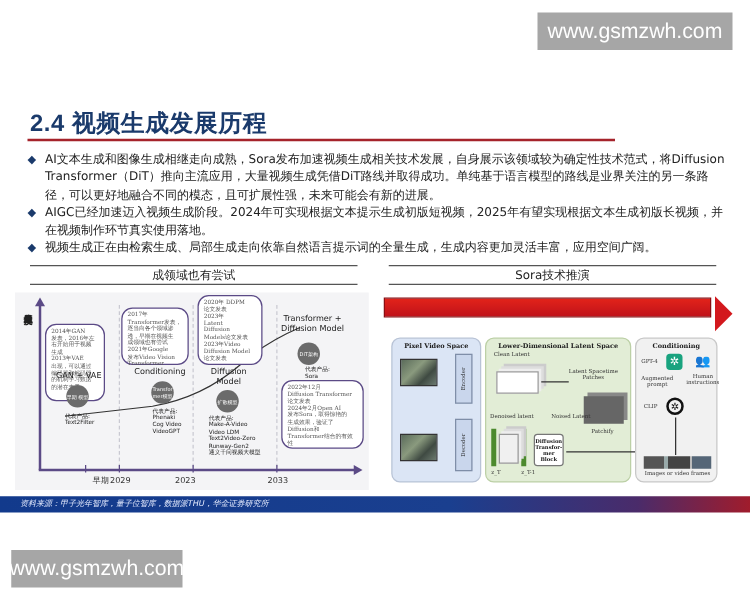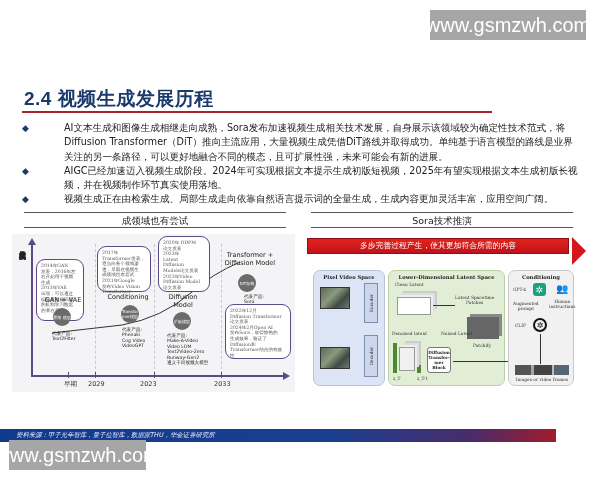--- a/index.html
+++ b/index.html
@@ -1,21 +1,21 @@
 <!DOCTYPE html>
 <html><head>
   <meta charset="utf-8">
   <style>
     * { margin: 0; padding: 0; box-sizing: border-box; }
     html, body { width: 600px; height: 480px; background: #ffffff; overflow: hidden; }
     body { position: relative; font-family: "DejaVu Sans", "Liberation Sans", sans-serif; color: #222; }
 
     .watermark {
       position: absolute; background: #a6a6a6; color: #ffffff;
-      font-family: "Liberation Sans", sans-serif; font-size: 20px;
+      font-family: "Liberation Sans", sans-serif; font-size: 17px;
       display: flex; align-items: center; justify-content: center;
     }
     .wm-top { left: 430px; top: 10px; width: 156px; height: 30px; }
     .wm-bottom { left: 9px; top: 440px; width: 137px; height: 30px; }
 
     .page-title {
       position: absolute; left: 24px; top: 86px;
       font-family: "Liberation Sans", sans-serif; font-size: 19px; font-weight: bold;
       color: #1a3a6b; letter-spacing: 0.5px;
     }
@@ -25,21 +25,21 @@
     }
 
     .bullets { position: absolute; left: 22px; top: 121px; width: 560px; }
     .bullet {
       display: flex; font-size: 9.6px; line-height: 14.3px; color: #222;
       margin-bottom: 0px;
     }
     .bullet .dia {
       width: 14px; flex: none; color: #1a3a6b; font-size: 9px; padding-top: 0px;
     }
-    .bullet .txt { flex: 1; margin-left: 28px; }
+    .bullet .txt { flex: 1; }
 
     
     .panel-head {
       position: absolute; font-size: 9.5px; color: #222; text-align: center;
       border-top: 1px solid #555; border-bottom: 1px solid #555;
       height: 16px; line-height: 15px;
     }
     .ph-left { left: 24px; top: 212px; width: 262px; }
     .ph-right { left: 311px; top: 212px; width: 262px; }
 
@@ -130,23 +130,22 @@
       color: #111; font-size: 8px; display: flex; align-items: center; justify-content: center;
     }
     .human-icon { position: absolute; width: 14px; height: 11px; color: #3f6fc6; font-size: 10px; }
     .frames {
       position: absolute; width: 54px; height: 10px;
       background: linear-gradient(90deg, #555 0 30%, #9aa 30% 36%, #444 36% 68%, #bbb 68% 72%, #567 72%);
     }
     .line { position: absolute; background: #333; }
 
     .footer-bar {
-      position: absolute; left: 0; top: 397px; width: 556px; height: 13px;
+      position: absolute; left: 0; top: 397px; width: 600px; height: 13px;
       background: linear-gradient(90deg, #123a8c 0%, #1a3f8f 60%, #4a2b6a 85%, #a01c2c 100%);
-      margin-top: 32px;
     }
     .footer-text {
       position: absolute; left: 16px; top: 0; font-size: 6.4px; line-height: 13px; color: #e6ecff; font-style: italic;
     }
   </style>
 </head>
 <body>
 
 <div class="watermark wm-top">www.gsmzwh.com</div>
 
@@ -178,21 +177,21 @@
   <div class="axis-arrow-x"></div>
 
   <div class="vdash" style="left:83px"></div>
   <div class="vdash" style="left:142px"></div>
   <div class="vdash" style="left:209px"></div>
 
   <div class="tick" style="left:56px"></div>
   <div class="tick" style="left:83px"></div>
   <div class="tick" style="left:142px"></div>
   <div class="tick" style="left:209px"></div>
-  <div class="tick-label" style="left:52px">早期</div>
+  <div class="tick-label" style="left:62px">早期</div>
   <div class="tick-label" style="left:76px">2029</div>
   <div class="tick-label" style="left:128px">2023</div>
   <div class="tick-label" style="left:202px">2033</div>
 
   <svg style="position:absolute;left:0;top:0" width="283" height="158">
     <path d="M40 99 L110 91 Q150 84 180 58 Q200 40 228 28" stroke="#333" stroke-width="1" fill="none"></path>
   </svg>
 
   <div class="note" style="left:24px;top:25px;width:48px;height:62px">2014年GAN
 发表，2016年左
@@ -258,21 +257,20 @@
 Diffusion Model</div>
   <div class="stage-dot" style="left:226px;top:40px;width:18px;height:18px">DiT架构</div>
   <div class="rep" style="left:232px;top:60px">代表产品:
 Sora</div>
 </div>
 
 <div class="panel-head ph-right">Sora技术推演</div>
 
 <div class="sora">
   <div class="red-arrow">
-    <span>多步完善过程产生，使其更加符合所需的内容</span>
     <div class="red-arrow-head"></div>
   </div>
 
   <div class="box pixel-box">
     <div class="box-title">Pixel Video Space</div>
     <div class="vid" style="left:6px;top:16px"></div>
     <div class="vid" style="left:6px;top:76px"></div>
     <div class="trap" style="left:50px;top:12px;height:40px">
         <span>Encoder</span>
       </div>

